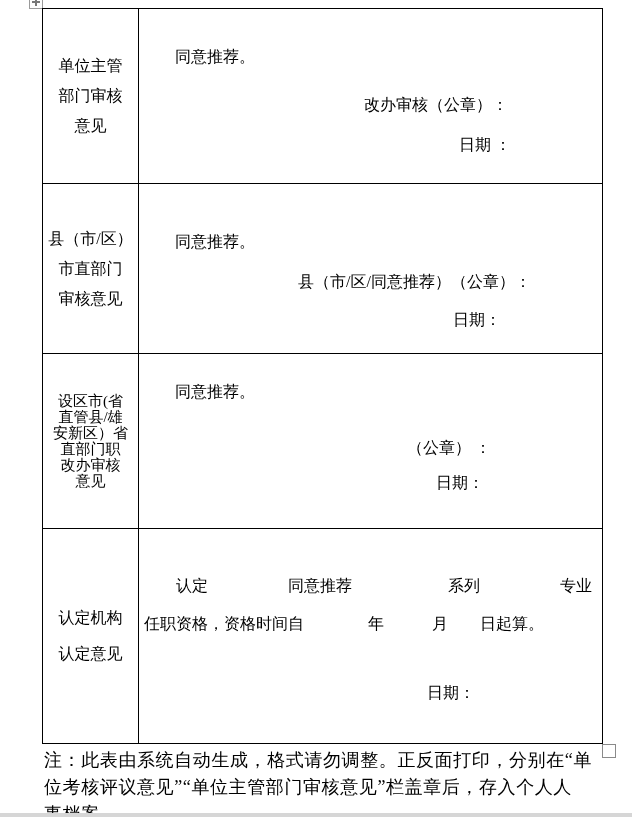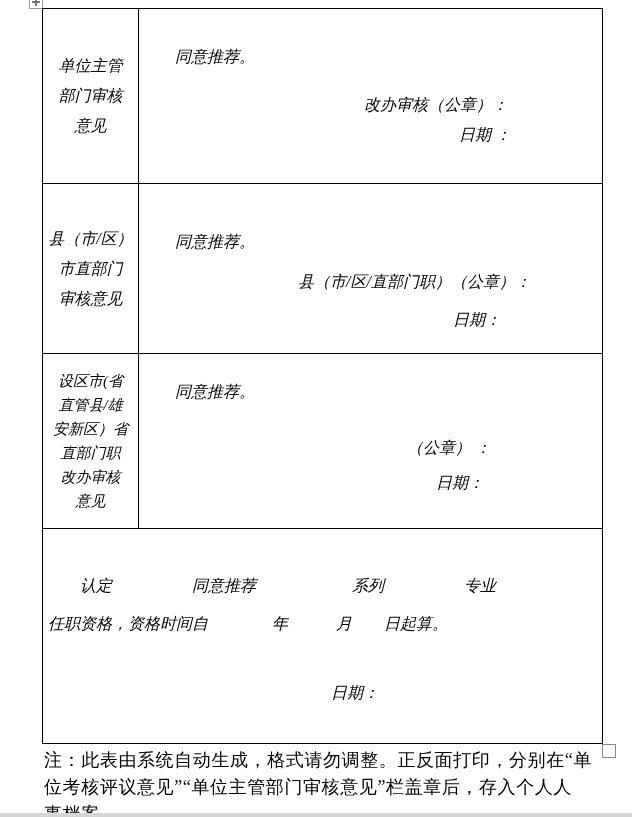--- a/index.html
+++ b/index.html
@@ -12,35 +12,35 @@
     position:absolute;left:29px;top:-5px;width:12px;height:12px;
     border:1px solid #9a9a9a;background:#fdfdfd;
   }
   .table-handle .cross-h{position:absolute;left:2px;top:5px;width:8px;height:2px;background:#777;}
   .table-handle .cross-v{position:absolute;left:5px;top:2px;width:2px;height:8px;background:#777;}
 
   
   .doc-table{
     position:absolute;left:42px;top:8px;width:561px;height:736px;
     display:grid;grid-template-columns:96px 1fr;grid-template-rows:175px 170px 175px 1fr;
-    border:1.5px solid #000;box-sizing:border-box;background:#fff;font-style:italic;
+    border:1.5px solid #000;box-sizing:border-box;background:#fff;
   }
   .cell{border-right:1px solid #000;border-bottom:1px solid #000;box-sizing:border-box;position:relative;}
   .last-col{border-right:none;}
   .last-row{border-bottom:none;}
 
   .label-cell{display:flex;align-items:center;justify-content:center;text-align:center;}
   .label-cell span{white-space:pre-line;font-size:16px;line-height:30px;}
-  .label-tight span{font-size:15px;line-height:24px;}
+  .label-tight span{font-size:15px;line-height:16px;}
   .label-wide span{line-height:36px;}
 
   .content-cell{font-size:16px;}
   .line{position:absolute;white-space:pre;font-size:16px;}
 
-  .l-op0{left:36px;top:38px;}   .l-seal0{right:94px;top:86px;}   .l-date0{right:91px;top:116px;}
+  .l-op0{left:36px;top:38px;}   .l-seal0{right:94px;top:86px;}   .l-date0{right:91px;top:126px;}
   .l-op1{left:36px;top:48px;}   .l-seal1{right:71px;top:88px;}   .l-date1{right:101px;top:126px;}
   .l-op2{left:36px;top:28px;}   .l-seal2{right:111px;top:84px;margin-left:35px;}  .l-date2{right:118px;top:119px;}
   .l-stmt{left:5px;top:38px;line-height:38px;white-space:pre-line;width:455px;}
   .l-seal3{left:152px;top:118px;} .l-date3{left:288px;top:154px;}
 
   
   .note{
     position:absolute;left:44px;top:747px;
     font-size:18px;line-height:27px;letter-spacing:0.6px;white-space:pre-line;
   }
@@ -74,38 +74,42 @@
     <div class="line l-date0">日期 ：</div>
   </div>
 
   <div class="cell label-cell">
     <span>县（市/区）
 市直部门
 审核意见</span>
   </div>
   <div class="cell content-cell last-col">
     <div class="line l-op1">同意推荐。</div>
-    <div class="line l-seal1">县（市/区/直部门职）（公章）：</div>
+    <div class="line l-seal1">县（市/区/同意推荐）（公章）：</div>
     <div class="line l-date1">日期：</div>
   </div>
 
   <div class="cell label-cell label-tight">
     <span>设区市(省
 直管县/雄
 安新区）省
 直部门职
 改办审核
 意见</span>
   </div>
   <div class="cell content-cell last-col">
     <div class="line l-op2">同意推荐。</div>
     <div class="line l-seal2">（公章） ：</div>
     <div class="line l-date2">日期：</div>
   </div>
 
+  <div class="cell label-cell label-wide last-row">
+    <span>认定机构
+认定意见</span>
+  </div>
   <div class="cell content-cell last-col last-row">
     <div class="line l-stmt">　　认定　　　　　同意推荐　　　　　　系列　　　　　专业
 任职资格，资格时间自　　　　年　　　月　　日起算。</div>
     <div class="line l-date3">日期：</div>
   </div>
 
 </div>
 
 <div class="note">注：此表由系统自动生成，格式请勿调整。正反面打印，分别在“单
 位考核评议意见”“单位主管部门审核意见”栏盖章后，存入个人人

